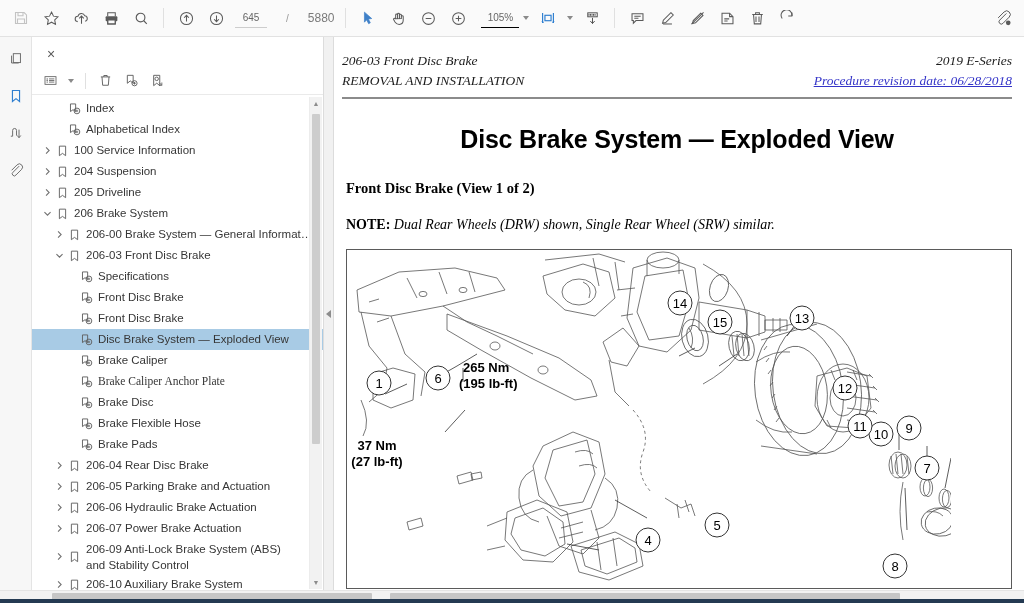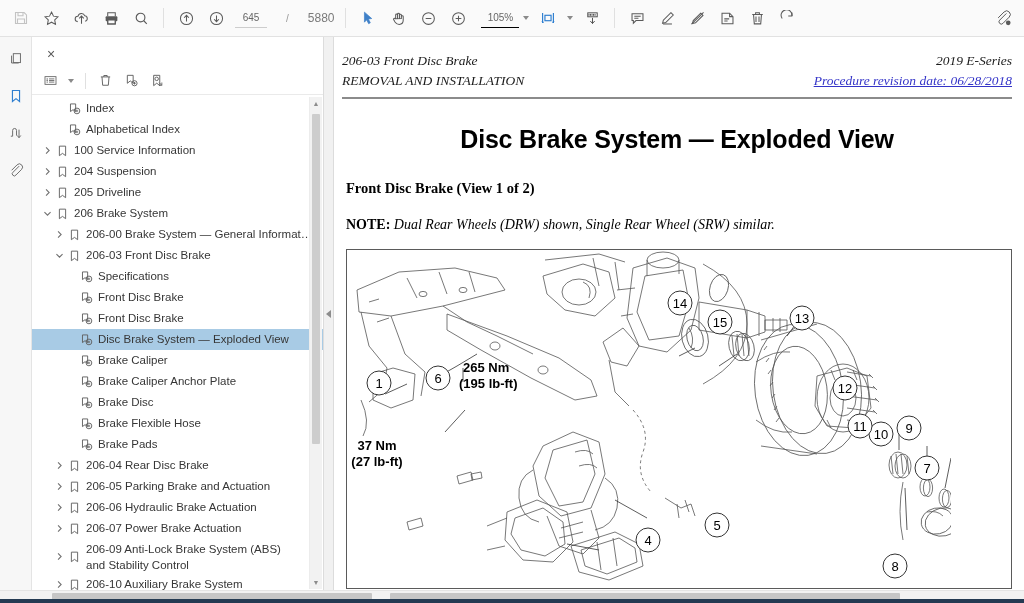--- a/index.html
+++ b/index.html
@@ -603,21 +603,21 @@
             <span class="twisty"></span>
             <span class="bm-ico">
               <svg width="12" height="12" viewBox="0 0 13 13" fill="none" stroke="currentColor" stroke-width="1">
                 <path d="M1.6 1h5.6v8.3L4.4 7.2 1.6 9.3z"></path>
                 <circle cx="8.6" cy="8.6" r="3.1"></circle>
                 <path d="M7.2 8.6h2.8M8.6 7.2v2.8" stroke-width="0.85"></path>
               </svg>
             </span>
             <span class="node-label">Brake Caliper</span>
           </div>
-          <div class="node" style="padding-left: 32px;">
+          <div class="node" style="padding-left: 32px; font-family: Liberation Serif, serif;">
             <span class="twisty"></span>
             <span class="bm-ico">
               <svg width="12" height="12" viewBox="0 0 13 13" fill="none" stroke="currentColor" stroke-width="1">
                 <path d="M1.6 1h5.6v8.3L4.4 7.2 1.6 9.3z"></path>
                 <circle cx="8.6" cy="8.6" r="3.1"></circle>
                 <path d="M7.2 8.6h2.8M8.6 7.2v2.8" stroke-width="0.85"></path>
               </svg>
             </span>
             <span class="node-label">Brake Caliper Anchor Plate</span>
           </div>

